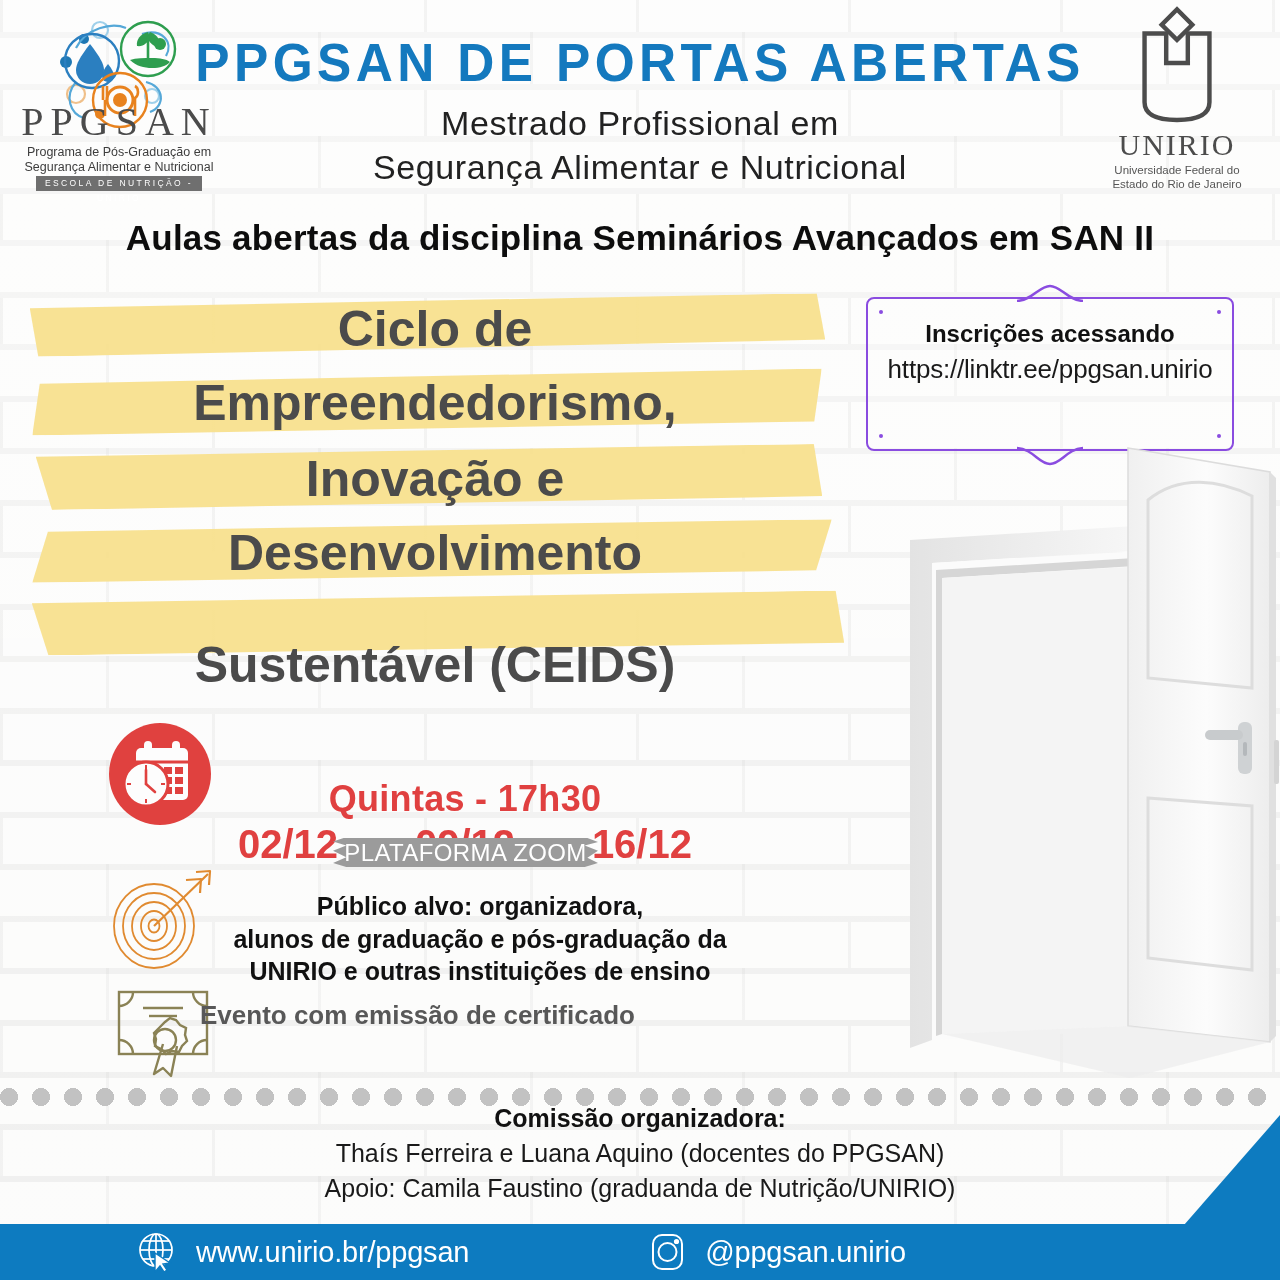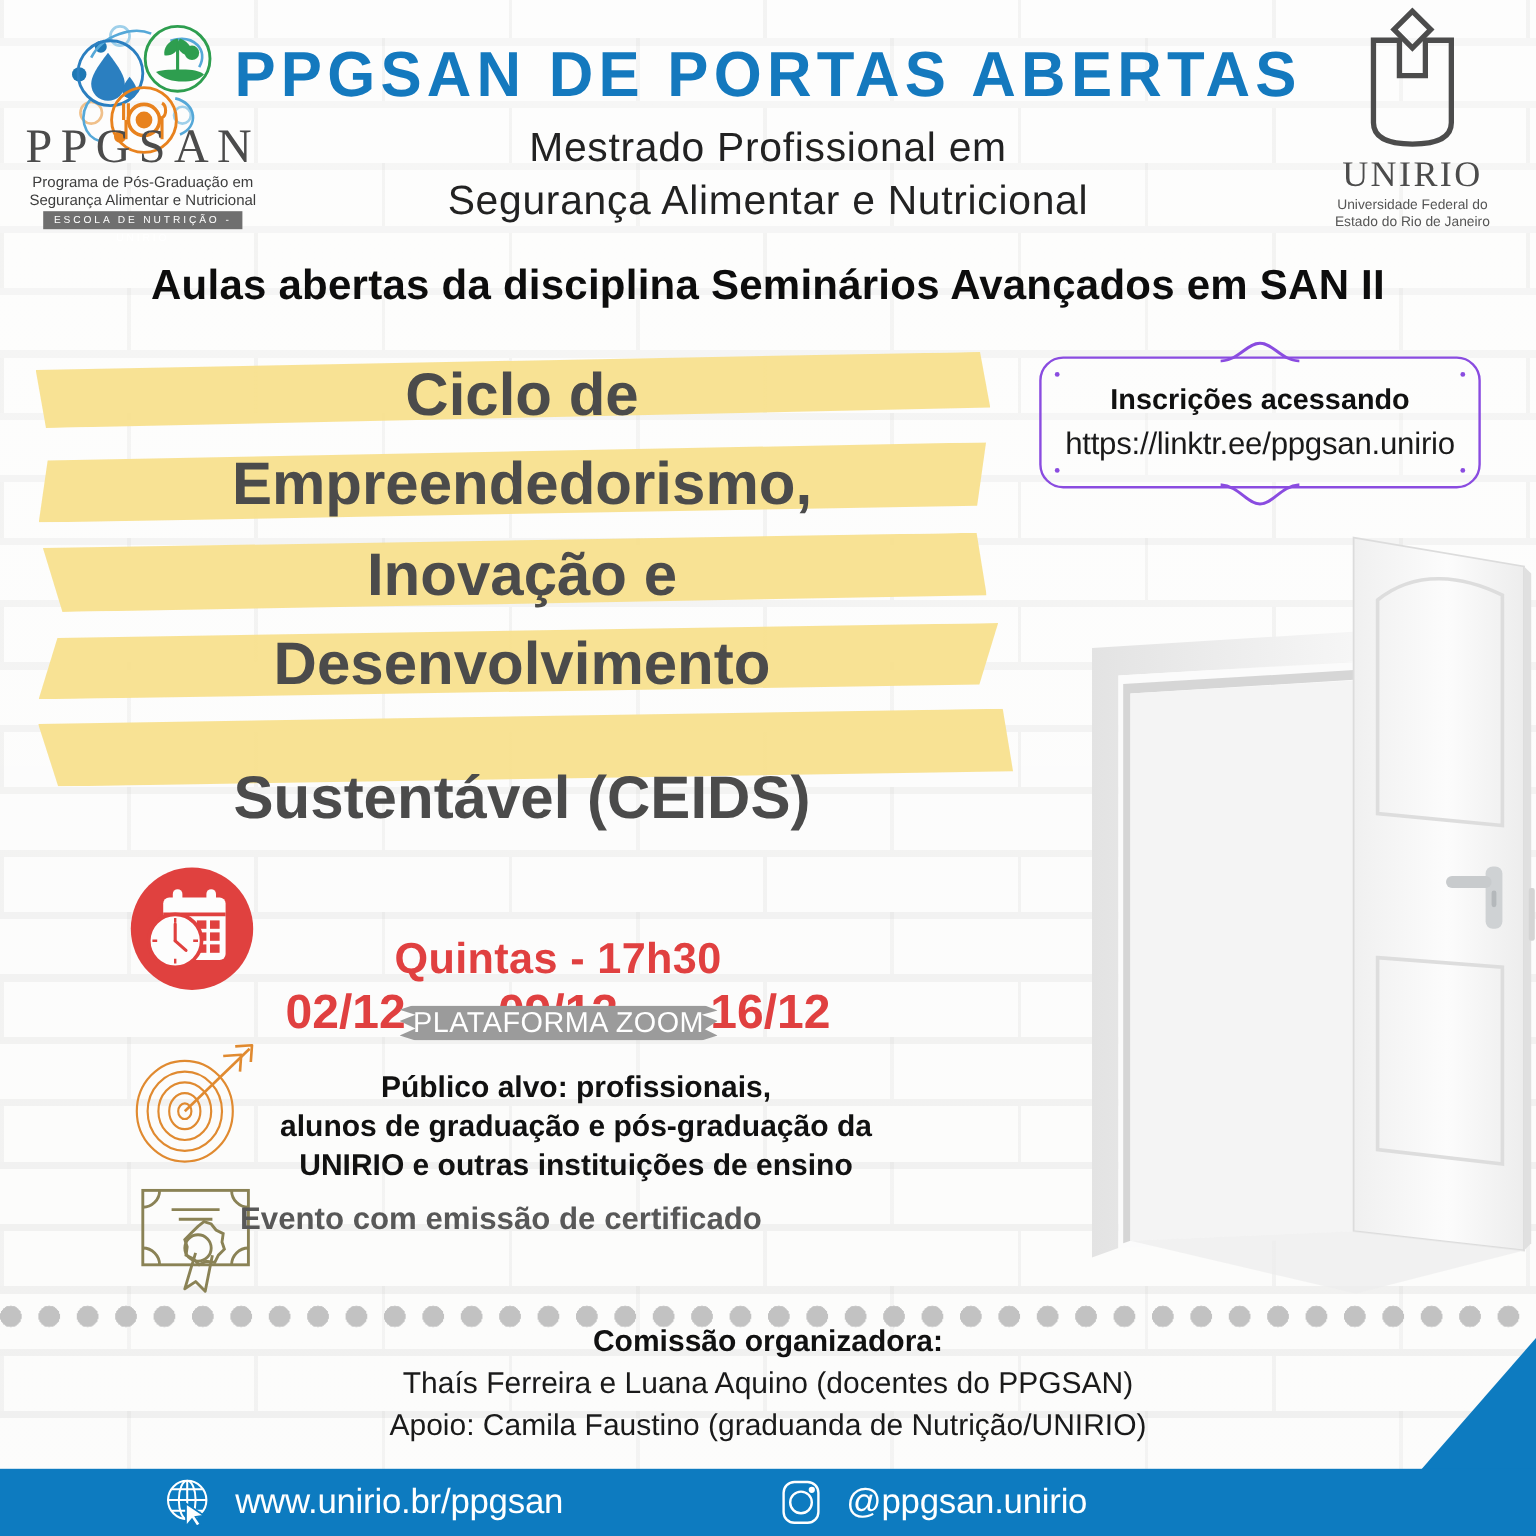--- a/index.html
+++ b/index.html
@@ -86,22 +86,22 @@
   .tl{position:absolute;left:0;width:850px;text-align:center;
       font-size:50px;font-weight:bold;color:#4b4b4b;line-height:1;}
   .tl.t1{top:14px;}
   .tl.t2{top:88px;}
   .tl.t3{top:164px;}
   .tl.t4{top:238px;}
   .tl.t5{top:310px;margin-top:40px;}
 
   
   #callout{
-    position:absolute;left:866px;top:297px;width:368px;height:110px;
-    border:2.5px solid #8a4ce0;border-radius:20px;
+    position:absolute;left:866px;top:297px;width:368px;height:154px;
+    border:2.5px solid #8a4ce0;border-radius:8px;
     background:rgba(255,255,255,0.18);
     box-sizing:border-box;
   }
   #callout .dotc{position:absolute;width:4px;height:4px;border-radius:50%;background:#8a4ce0;}
   #callout .dotc.tl{left:11px;top:11px;}
   #callout .dotc.tr{right:11px;top:11px;}
   #callout .dotc.bl{left:11px;bottom:11px;}
   #callout .dotc.br{right:11px;bottom:11px;}
   #callout-title{position:absolute;left:0;right:0;top:21px;text-align:center;font-size:24px;font-weight:bold;color:#111;}
   #callout-url{position:absolute;left:0;right:0;top:55px;text-align:center;font-size:26px;color:#1a1a1a;letter-spacing:-.2px;}
@@ -345,21 +345,21 @@
         <ellipse cx="54" cy="58" rx="5.5" ry="6.5"></ellipse>
       </g>
       <g fill="none" stroke="#e08a30" stroke-width="2.2" stroke-linejoin="round">
         <path d="M54 58 L108 6"></path>
         <path d="M96 4 L110 3 L109 17"></path>
         <path d="M86 12 L101 11 L100 25"></path>
       </g>
     </svg>
   </div>
   <div id="audience">
-    <div>Público alvo: profissionais,</div>
+    <div>Público alvo: organizadora,</div>
     <div>alunos de graduação e pós-graduação da</div>
     <div>UNIRIO e outras instituições de ensino</div>
   </div>
 
   <div id="cert-icon">
     <svg viewBox="0 0 110 96" width="110" height="96">
       <g fill="none" stroke="#8a8255" stroke-width="2.4">
         <rect x="9" y="8" width="88" height="62"></rect>
         <path d="M9 22 a14 14 0 0 0 14 -14"></path>
         <path d="M97 22 a14 14 0 0 1 -14 -14"></path>

